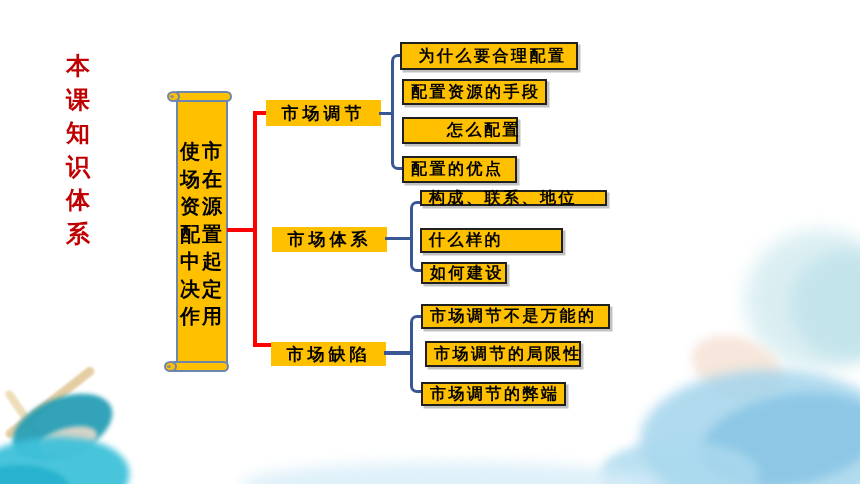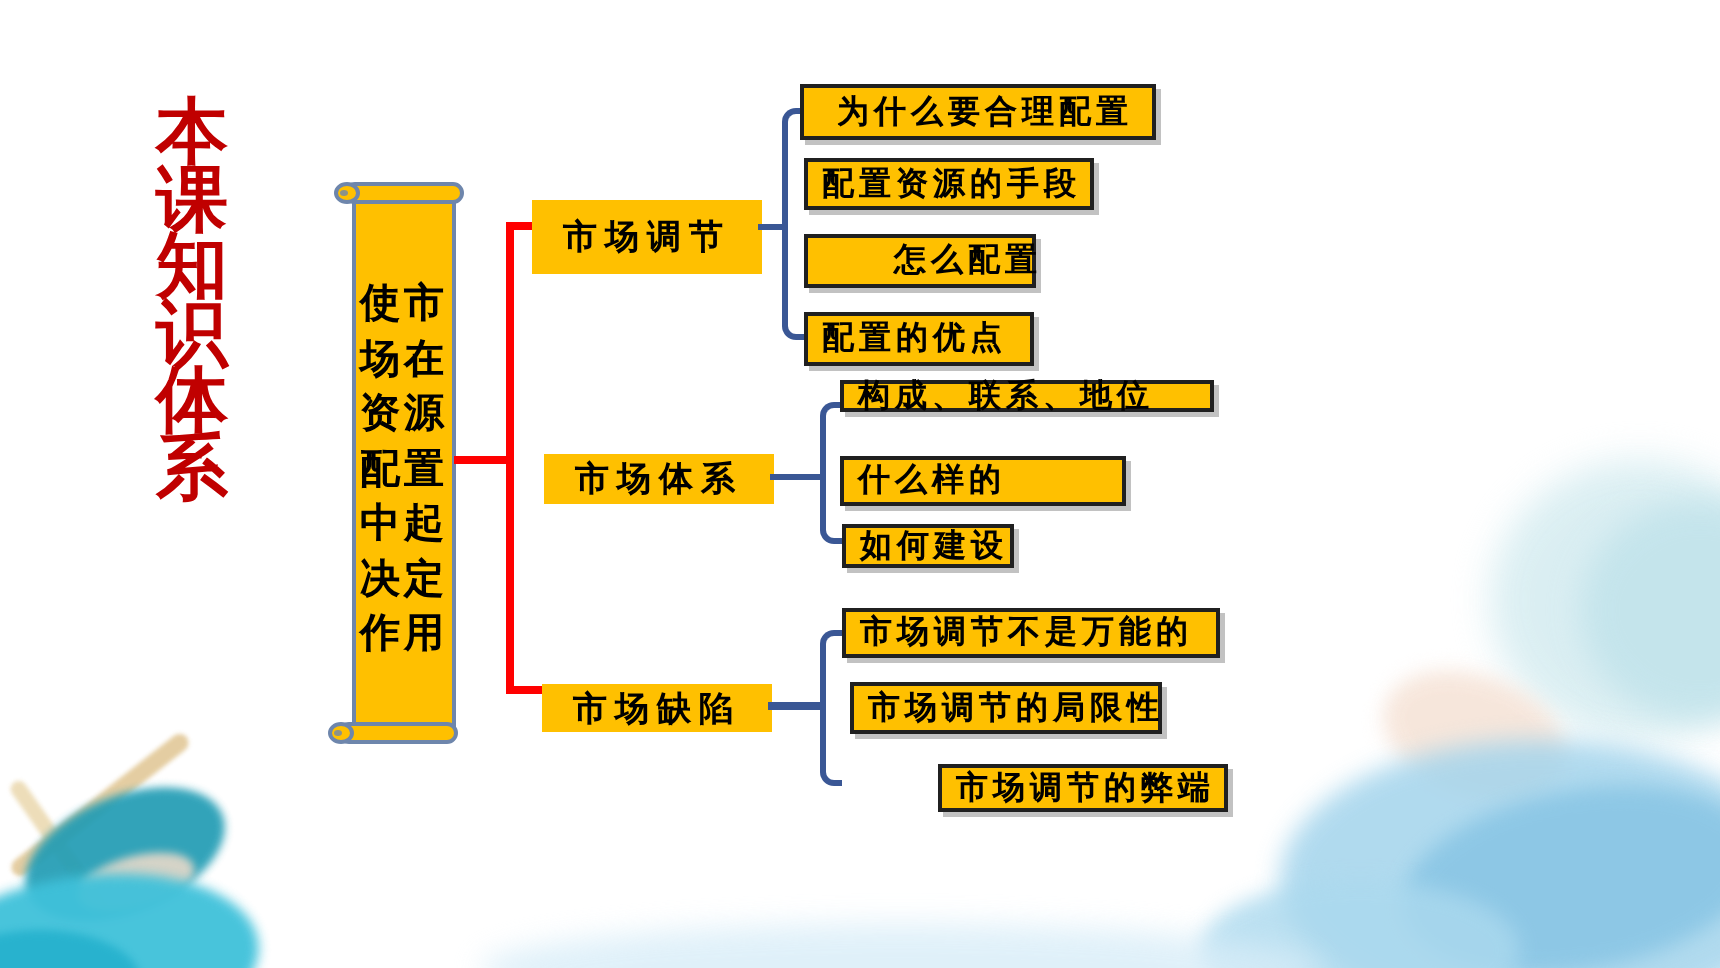--- a/index.html
+++ b/index.html
@@ -2,22 +2,22 @@
 <html style="--title-red: #C00000; --box-yellow: #FFC000; --box-border: #202020; --red-connector: #FF0000; --blue-connector: #3A5795; --scroll-outline: #6E86AC; --text-black: #000000;"><head>
 <meta charset="utf-8">
 <style>
   html,body{margin:0;padding:0;background:#fff;}
   .stage{
     position:relative;width:860px;height:484px;overflow:hidden;background:#fff;
     font-family:"DejaVu Sans",sans-serif;font-weight:bold;color:var(--text-black,#000);
   }
   
   .page-title{
-    position:absolute;left:78px;top:50px;width:34px;
-    font-size:36px;line-height:33.5px;letter-spacing:0;
+    position:absolute;left:61px;top:50px;width:34px;
+    font-size:24px;line-height:33.5px;letter-spacing:0;
     color:var(--title-red,#C00000);word-break:break-all;text-align:center;
   }
   
   .scroll-body{
     position:absolute;left:176px;top:98px;width:52px;height:268px;
     background:var(--box-yellow,#FFC000);border:2px solid var(--scroll-outline,#6E86AC);
     box-sizing:border-box;border-radius:2px;
   }
   .scroll-roll{
     position:absolute;height:11px;width:60px;
@@ -101,21 +101,21 @@
     <div class="scroll-roll bottom"></div>
     <div class="scroll-ring bottom"></div>
     <div class="scroll-text">使市场在资源配置中起决定作用</div>
   </div>
 
   <div class="hline red" style="left:227px;top:228px;width:27px;height:4px;"></div>
   <div class="vline red" style="left:253px;top:111px;width:4px;height:236px;"></div>
   <div class="hline red" style="left:257px;top:111px;width:10px;height:4px;"></div>
   <div class="hline red" style="left:257px;top:343px;width:15px;height:4px;"></div>
 
-  <div class="topic-box" style="left:266px;top:100px;width:115px;height:37px;">
+  <div class="topic-box" style="left:266px;top:100px;width:115px;height:26px;">
     <span>市场调节</span>
   </div>
   <div class="topic-box" style="left:272px;top:227px;width:115px;height:25px;">
     <span>市场体系</span>
   </div>
   <div class="topic-box" style="left:271px;top:342px;width:115px;height:24px;">
     <span>市场缺陷</span>
   </div>
 
   <div class="hline blue" style="left:379px;top:111.5px;width:13px;height:3.5px;"></div>
@@ -149,17 +149,17 @@
 
   <div class="hline blue" style="left:384px;top:351px;width:27px;height:3.5px;"></div>
   <div class="bracket" style="left:410px;top:315px;width:11px;height:78px;"></div>
 
   <div class="leaf-box" style="left:421px;top:304px;width:189px;height:25px;">
     <span>市场调节不是万能的</span>
   </div>
   <div class="leaf-box" style="left:425px;top:341px;width:156px;height:26px;">
     <span>市场调节的局限性</span>
   </div>
-  <div class="leaf-box" style="left:421px;top:382px;width:145px;height:24px;margin-left:48px;">
+  <div class="leaf-box" style="left:421px;top:382px;width:145px;height:24px;">
     <span>市场调节的弊端</span>
   </div>
 
 </div>
 
 </body></html>

